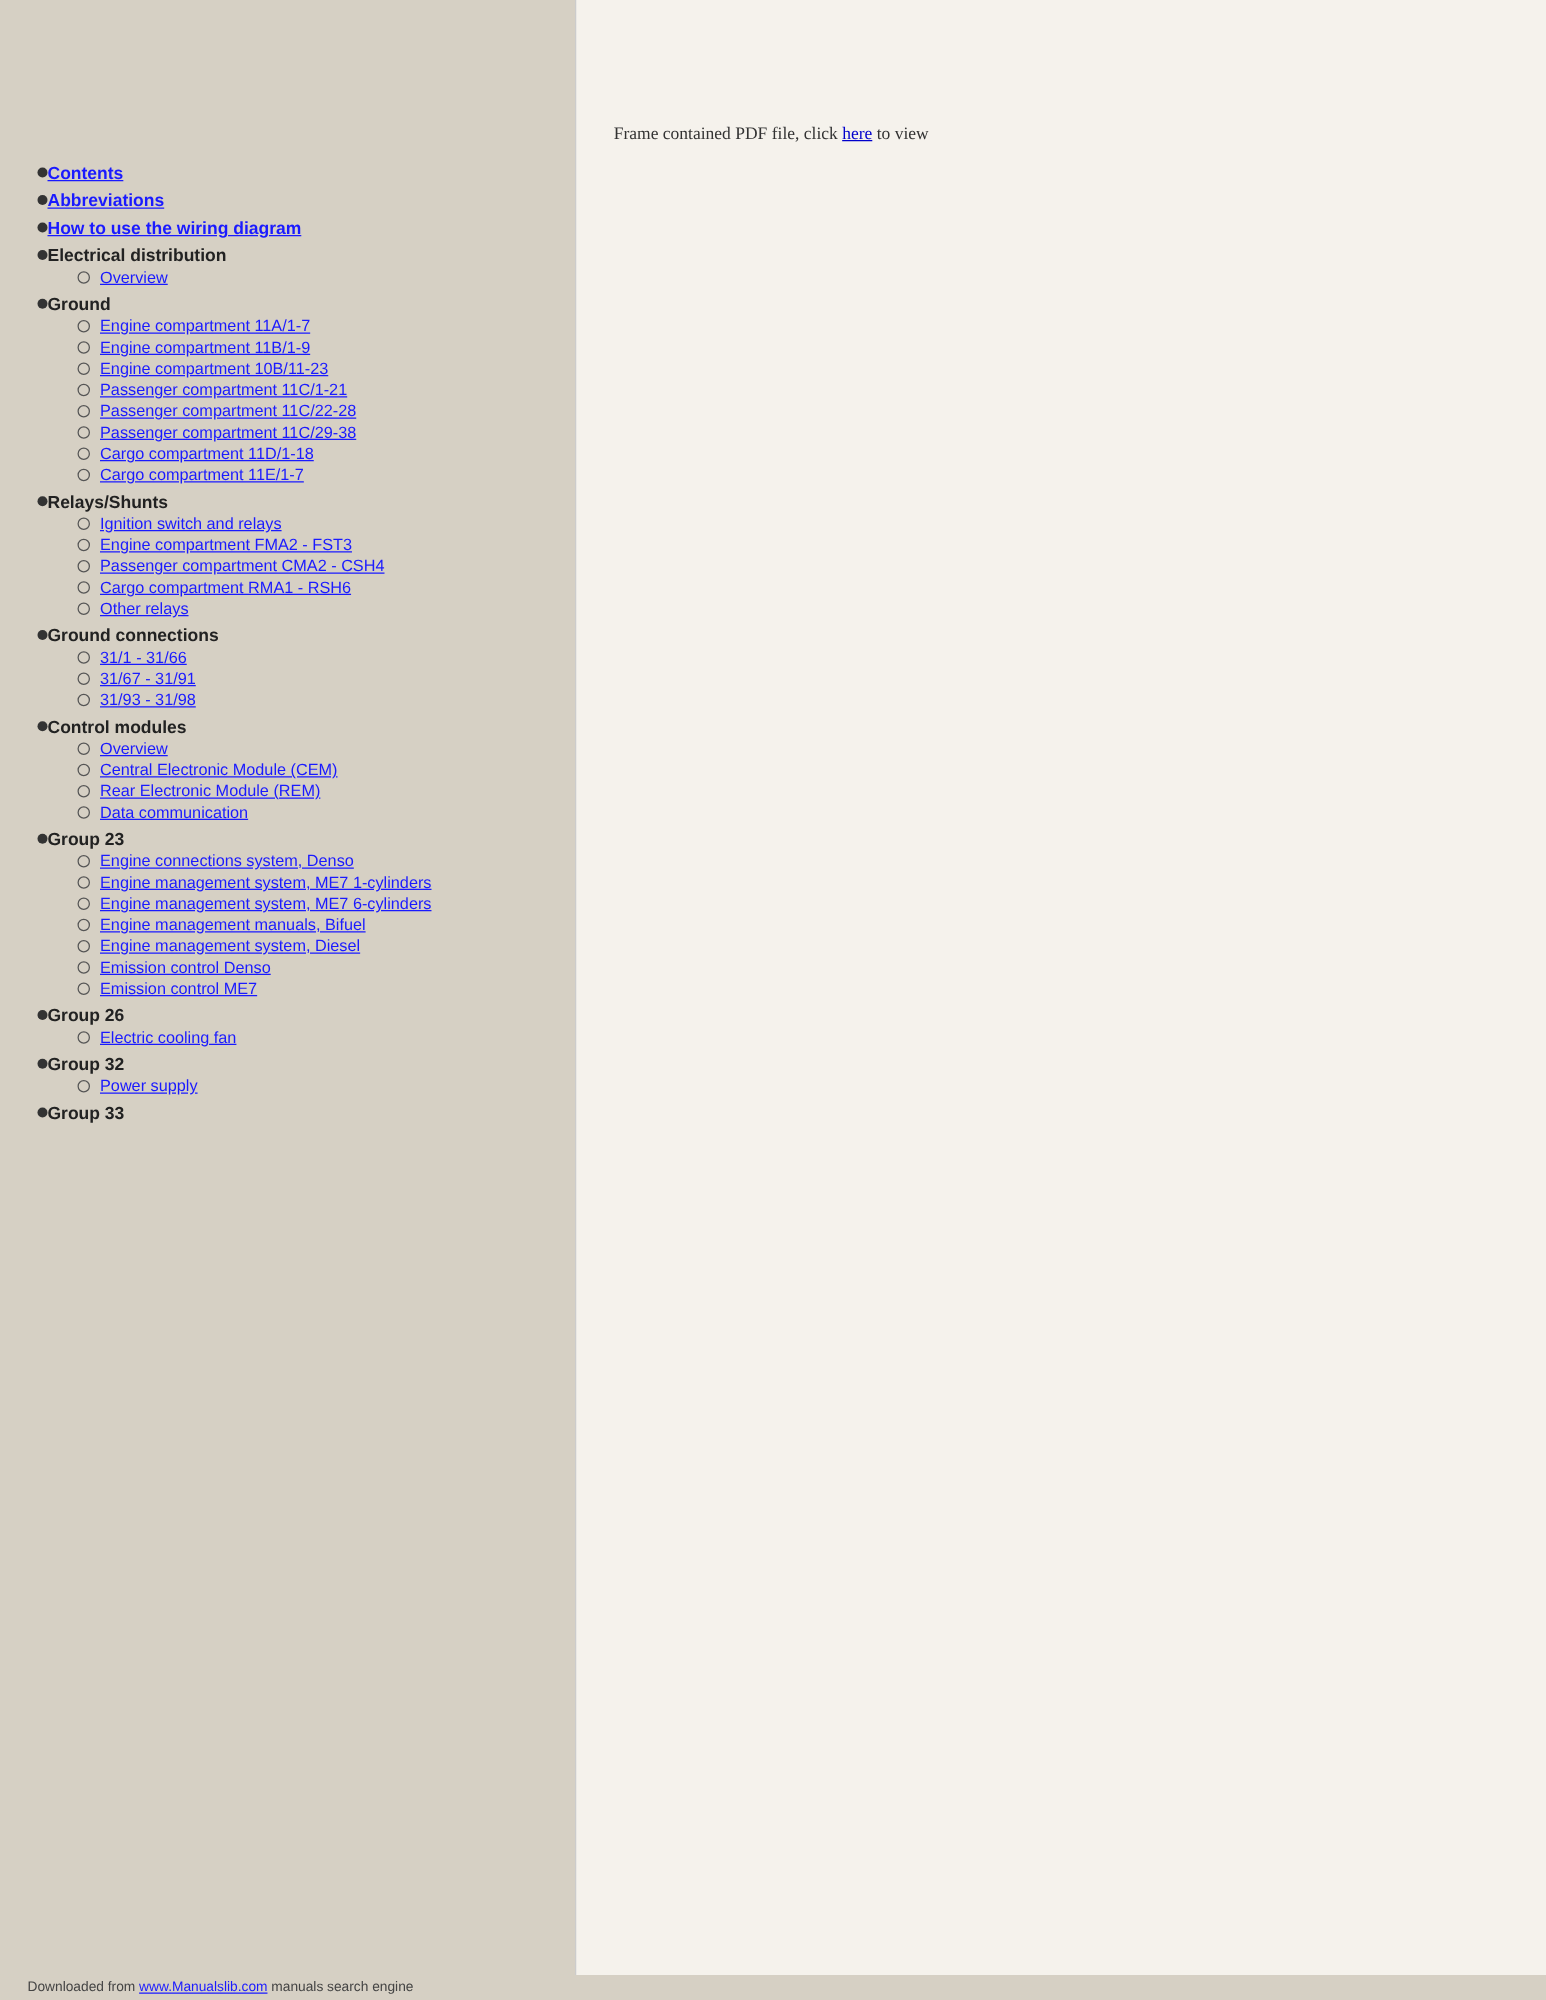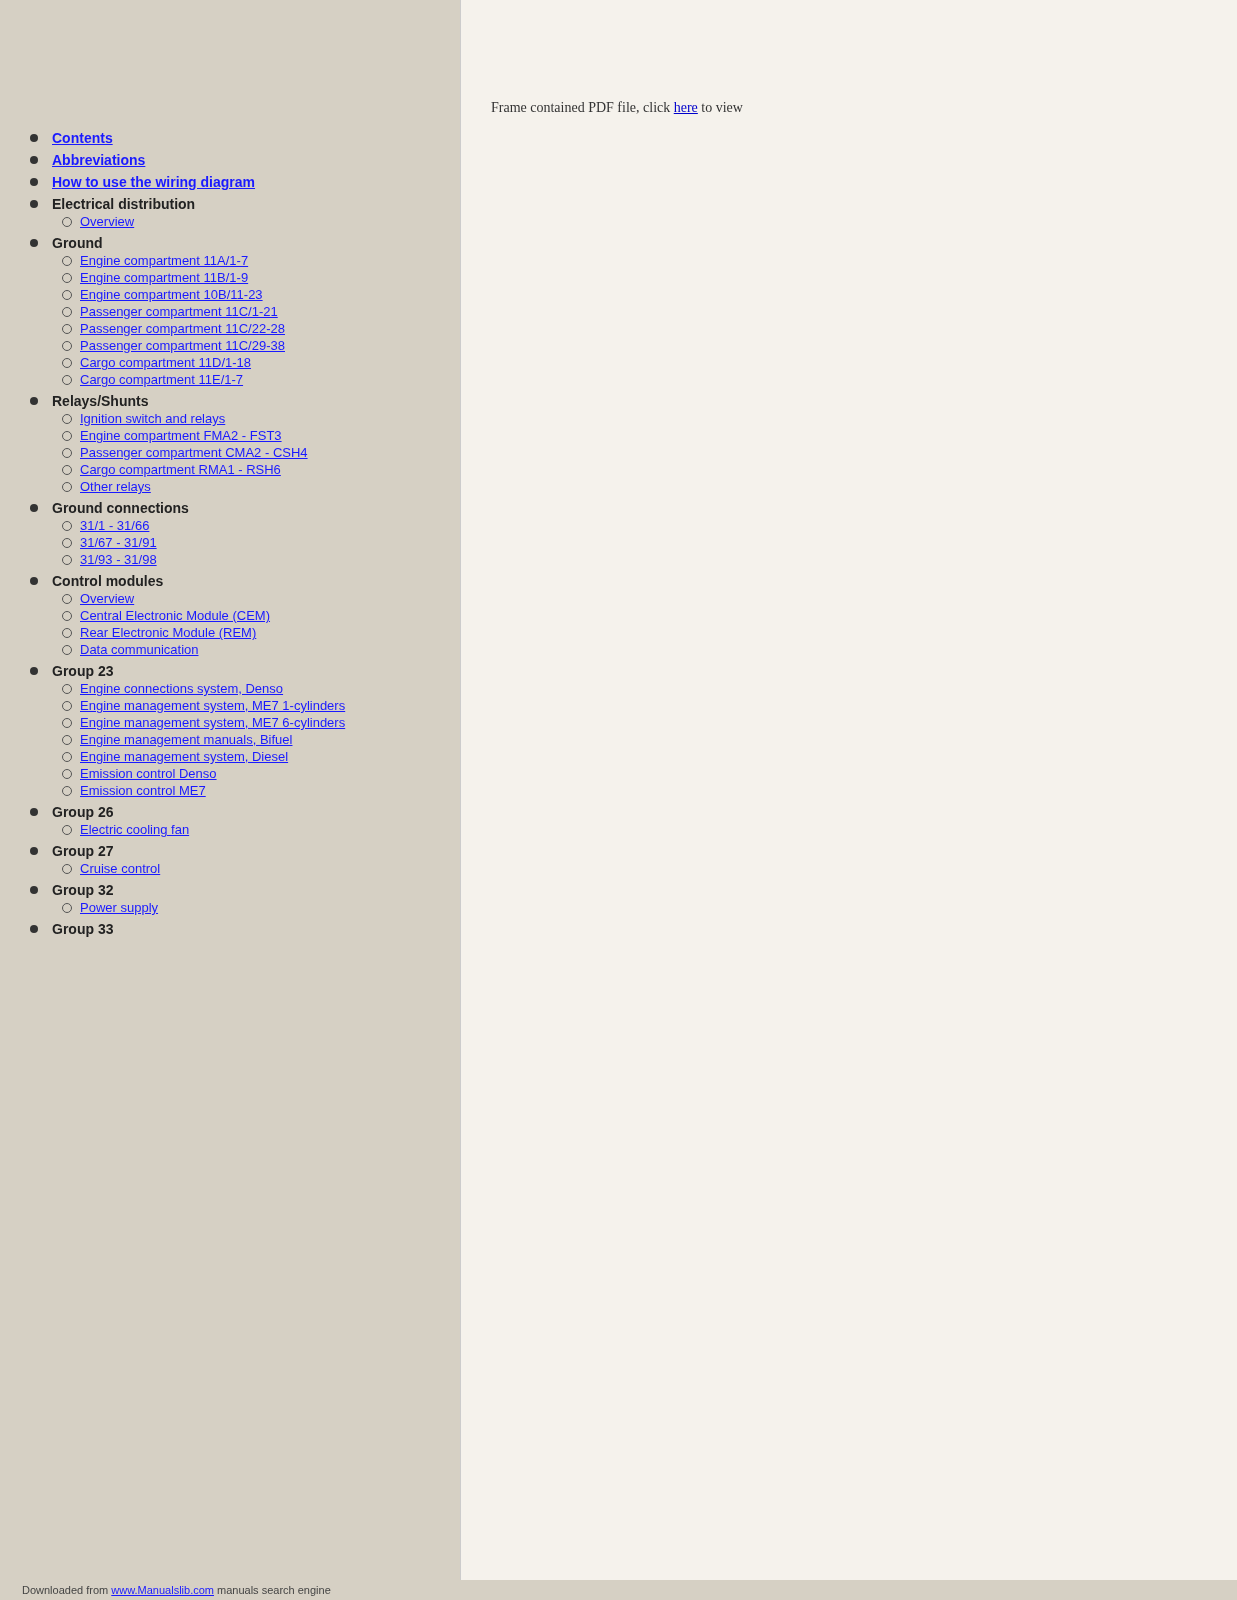--- a/index.html
+++ b/index.html
@@ -49,21 +49,21 @@
       margin: 0;
     }
 
     ul.main-list > li {
       margin-bottom: 6px;
     }
 
     .main-item {
       display: flex;
       align-items: center;
-      gap: 14px;
+      gap: 0;
       font-size: 14px;
       font-weight: bold;
       color: #222;
       font-family: Arial, sans-serif;
     }
 
     .main-item .bullet {
       width: 8px;
       height: 8px;
       background-color: #333;
@@ -316,32 +316,20 @@
           <ul class="sub-list">
             <li>
               <span class="sub-bullet"></span>
               <a href="#">Electric cooling fan</a>
             </li>
           </ul>
         </li>
         <li>
           <div class="main-item">
             <span class="bullet"></span>
-            <span>Group 27</span>
-          </div>
-          <ul class="sub-list">
-            <li>
-              <span class="sub-bullet"></span>
-              <a href="#">Cruise control</a>
-            </li>
-          </ul>
-        </li>
-        <li>
-          <div class="main-item">
-            <span class="bullet"></span>
             <span>Group 32</span>
           </div>
           <ul class="sub-list">
             <li>
               <span class="sub-bullet"></span>
               <a href="#">Power supply</a>
             </li>
           </ul>
         </li>
         <li>

